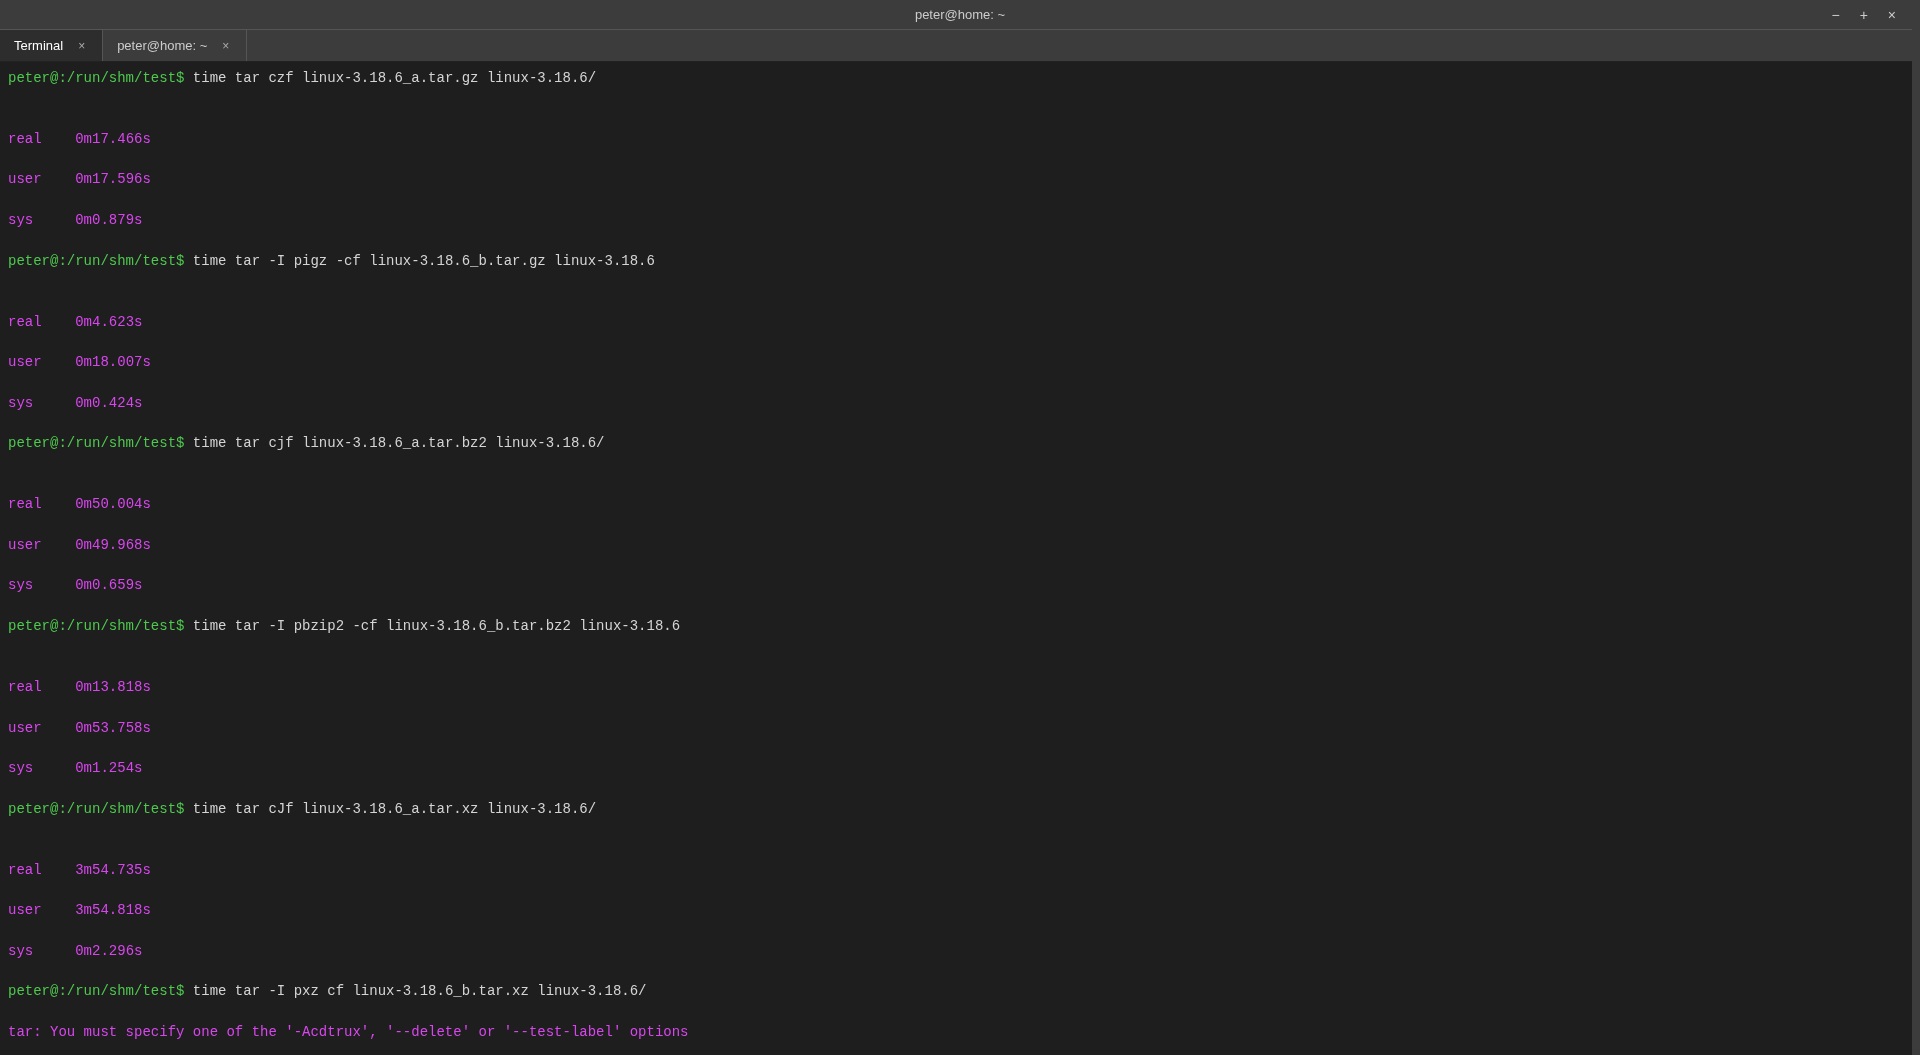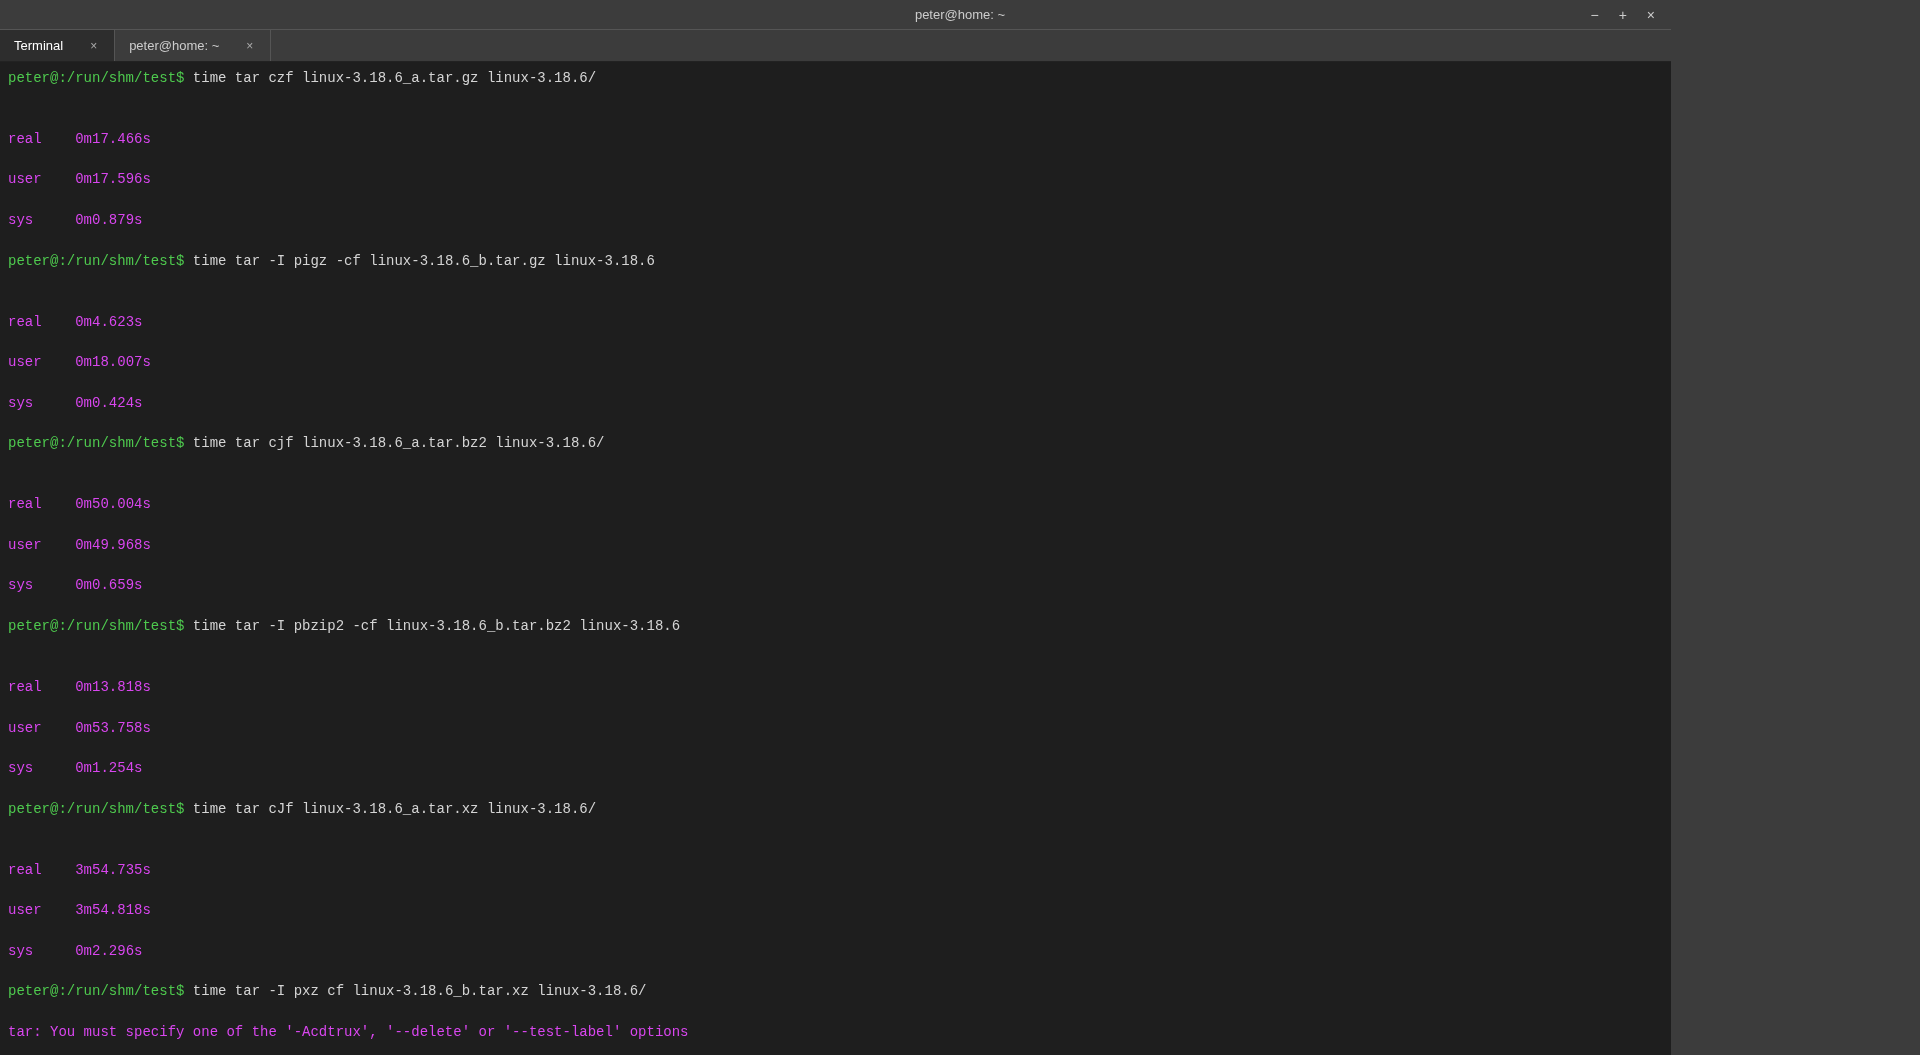--- a/index.html
+++ b/index.html
@@ -10,21 +10,21 @@
 
     body {
       width: 1920px;
       height: 1055px;
       background: #3c3c3c;
       font-family: 'Courier New', Courier, monospace;
       overflow: hidden;
     }
 
     .window-frame {
-      width: 1671px;
+      width: 1912px;
       height: 1055px;
       background: #2d2d2d;
       display: flex;
       flex-direction: column;
     }
 
     .title-bar {
       height: 30px;
       background: #3c3c3c;
       display: flex;
@@ -66,21 +66,21 @@
       display: flex;
       align-items: stretch;
       border-bottom: 1px solid #222;
       flex-shrink: 0;
     }
 
     .tab {
       display: flex;
       align-items: center;
       padding: 0 14px;
-      gap: 24px;
+      gap: 12px;
       font-family: sans-serif;
       font-size: 13px;
       color: #ccc;
       cursor: pointer;
       border-right: 1px solid #555;
     }
 
     .tab.active {
       background: #2d2d2d;
       color: #fff;

